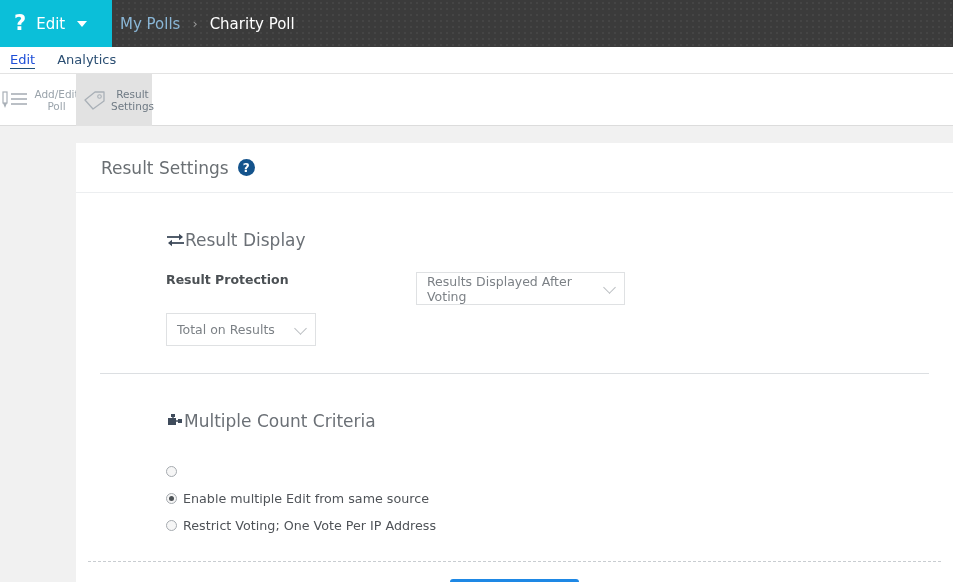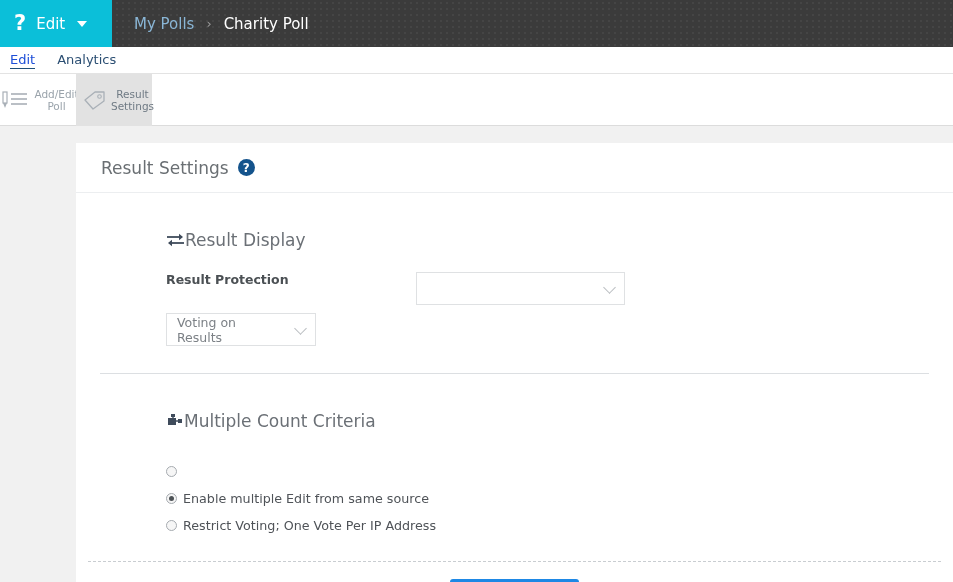--- a/index.html
+++ b/index.html
@@ -27,21 +27,21 @@
     color: #fff; font-size: 21px; font-weight: bold; line-height: 1;
     font-family: "DejaVu Sans", sans-serif; letter-spacing: 0;
   }
   .brand-label { color: #fff; font-size: 15px; }
   .brand-caret {
     width: 0; height: 0; margin-left: 2px;
     border-left: 5px solid transparent; border-right: 5px solid transparent;
     border-top: 6px solid #ffffff;
   }
   .breadcrumb {
-    display: flex; align-items: center; gap: 12px; padding-left: 22px;
+    display: flex; align-items: center; gap: 12px; padding-left: 8px;
     font-size: 15px;
     text-align: center;
   }
   .crumb-link { color: #8ab6d6; }
   .crumb-sep { color: #9b9b9b; font-size: 13px; }
   .crumb-current { color: #ffffff; }
 
   
   .tabrow {
     position: absolute; left: 0; top: 47px; width: 953px; height: 27px;
@@ -206,27 +206,28 @@
               <path d="M6 7.8 L2 11 L6 14.2 Z" fill="#3f4b5b"></path>
             </svg>
           </span>
           <span>Result Display</span>
         </div>
 
         <div class="fields">
           <div class="fieldrow">
             <span class="flabel">Result Protection</span>
             <div class="sel sel-wide">
+              <span>Results Displayed After Voting</span>
               <span class="chev"></span>
             </div>
           </div>
           <div class="row-gap"></div>
           <div class="fieldrow">
             <div class="sel sel-narrow">
-              <span>Voting on Results</span>
+              <span>Total on Results</span>
               <span class="chev"></span>
             </div>
           </div>
         </div>
 
         <div class="divider"></div>
       </div>
 
       <div class="section">
         <div class="sec-title">

